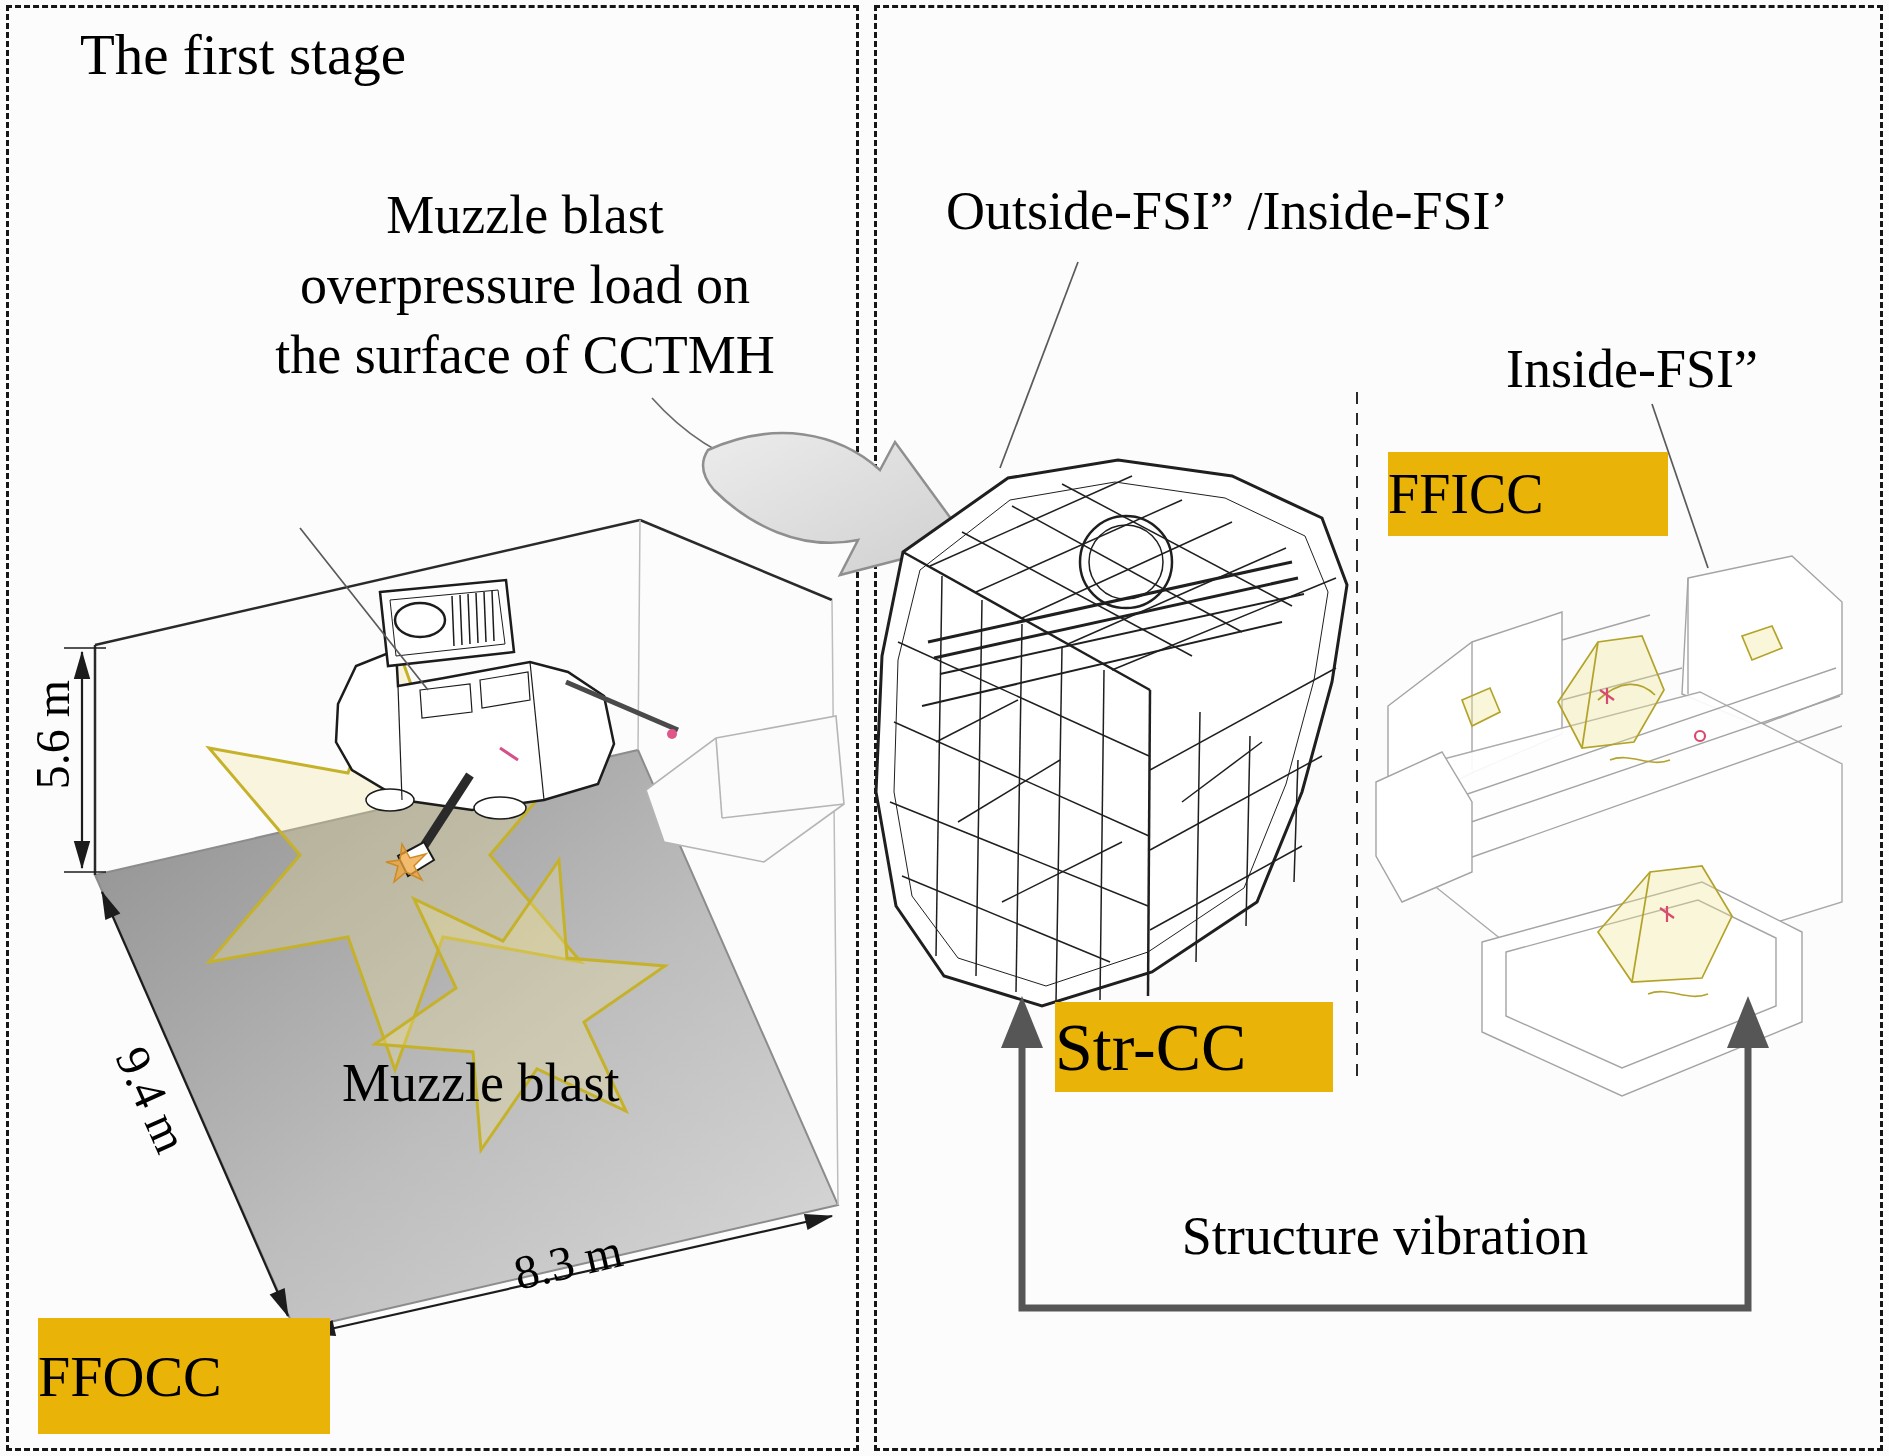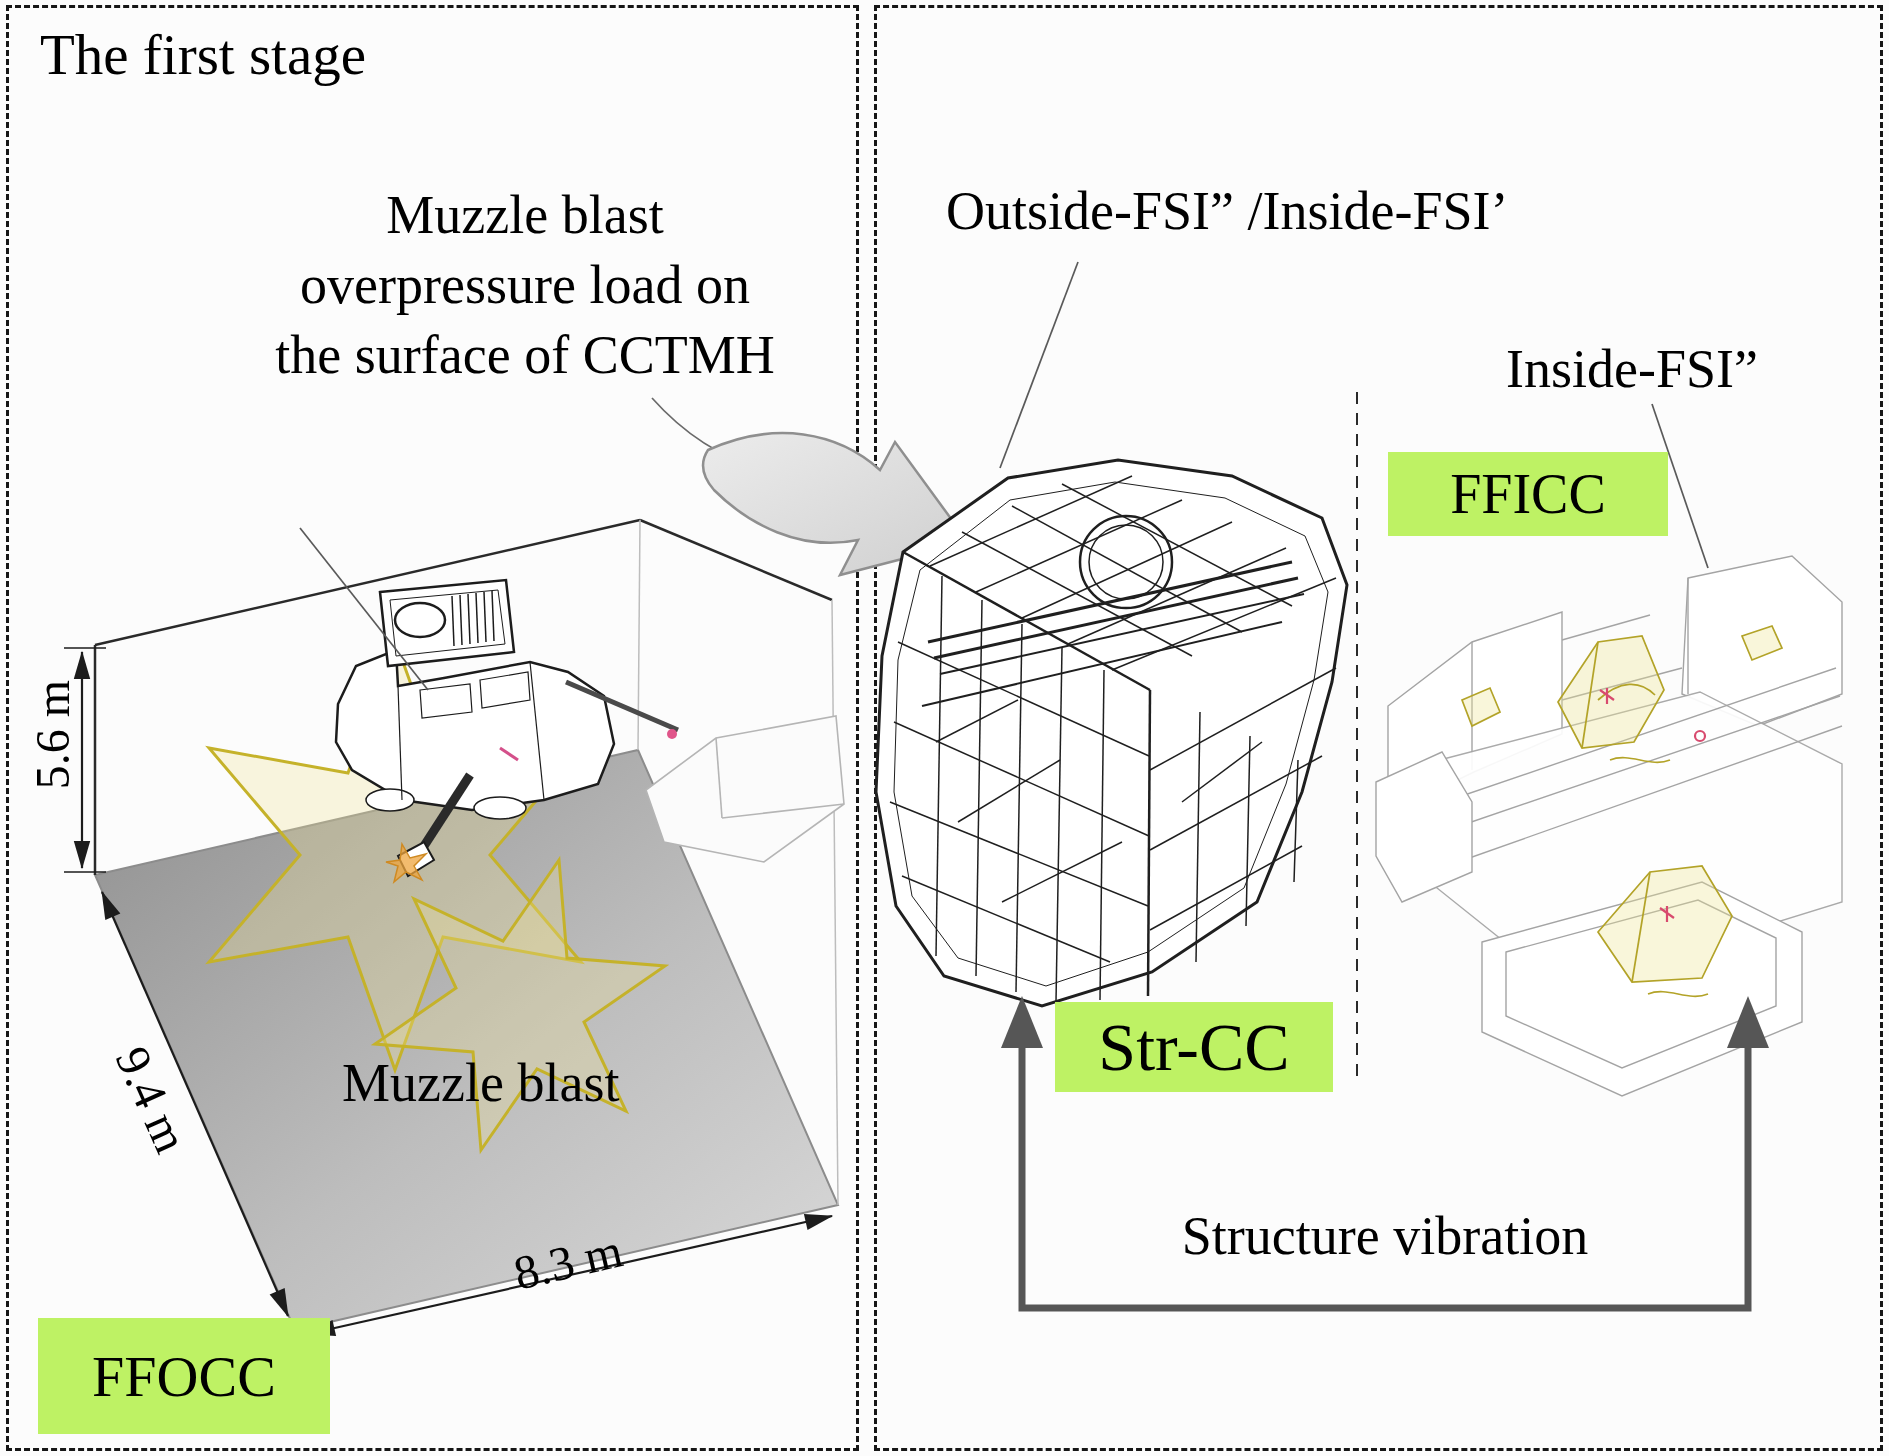--- a/index.html
+++ b/index.html
@@ -4,25 +4,25 @@
 <style>
   * { margin:0; padding:0; box-sizing:border-box; }
   html,body { background:#ffffff; }
   body { font-family:"Liberation Serif","DejaVu Serif",serif; color:#000; }
   .canvas { position:relative; width:1889px; height:1456px; background:#fcfcfc; overflow:hidden; }
   .panel { position:absolute; border:3px dashed #161616; background:transparent; }
   #panel-first  { left:6px;  top:5px; width:853px;  height:1446px; }
   #panel-second { left:874px; top:5px; width:1009px; height:1446px; }
   svg.scene { position:absolute; left:0; top:0; }
   .t { position:absolute; white-space:nowrap; color:#000; }
-  .stage-title { font-size:57px; }
+  .stage-title { font-size:57px;margin-left:40px; }
   .lbl { font-size:54px; }
   .caption { position:absolute; text-align:center; line-height:1.30; font-size:54px; }
   .center { text-align:center; white-space:normal; }
-  .graybox { position:absolute; background:#bef264; display:flex; align-items:center; justify-content:center; font-size:58px; }
+  .graybox { position:absolute; background:#eab308; display:flex; align-items:center; justify-content:flex-start; font-size:58px; }
   .dim { position:absolute; font-size:48px; width:170px; text-align:center; white-space:nowrap; }
 </style>
 </head>
 <body>
 
 <div class="canvas">
 
   <div class="panel" id="panel-first"></div>
   <div class="panel" id="panel-second"></div>
 

